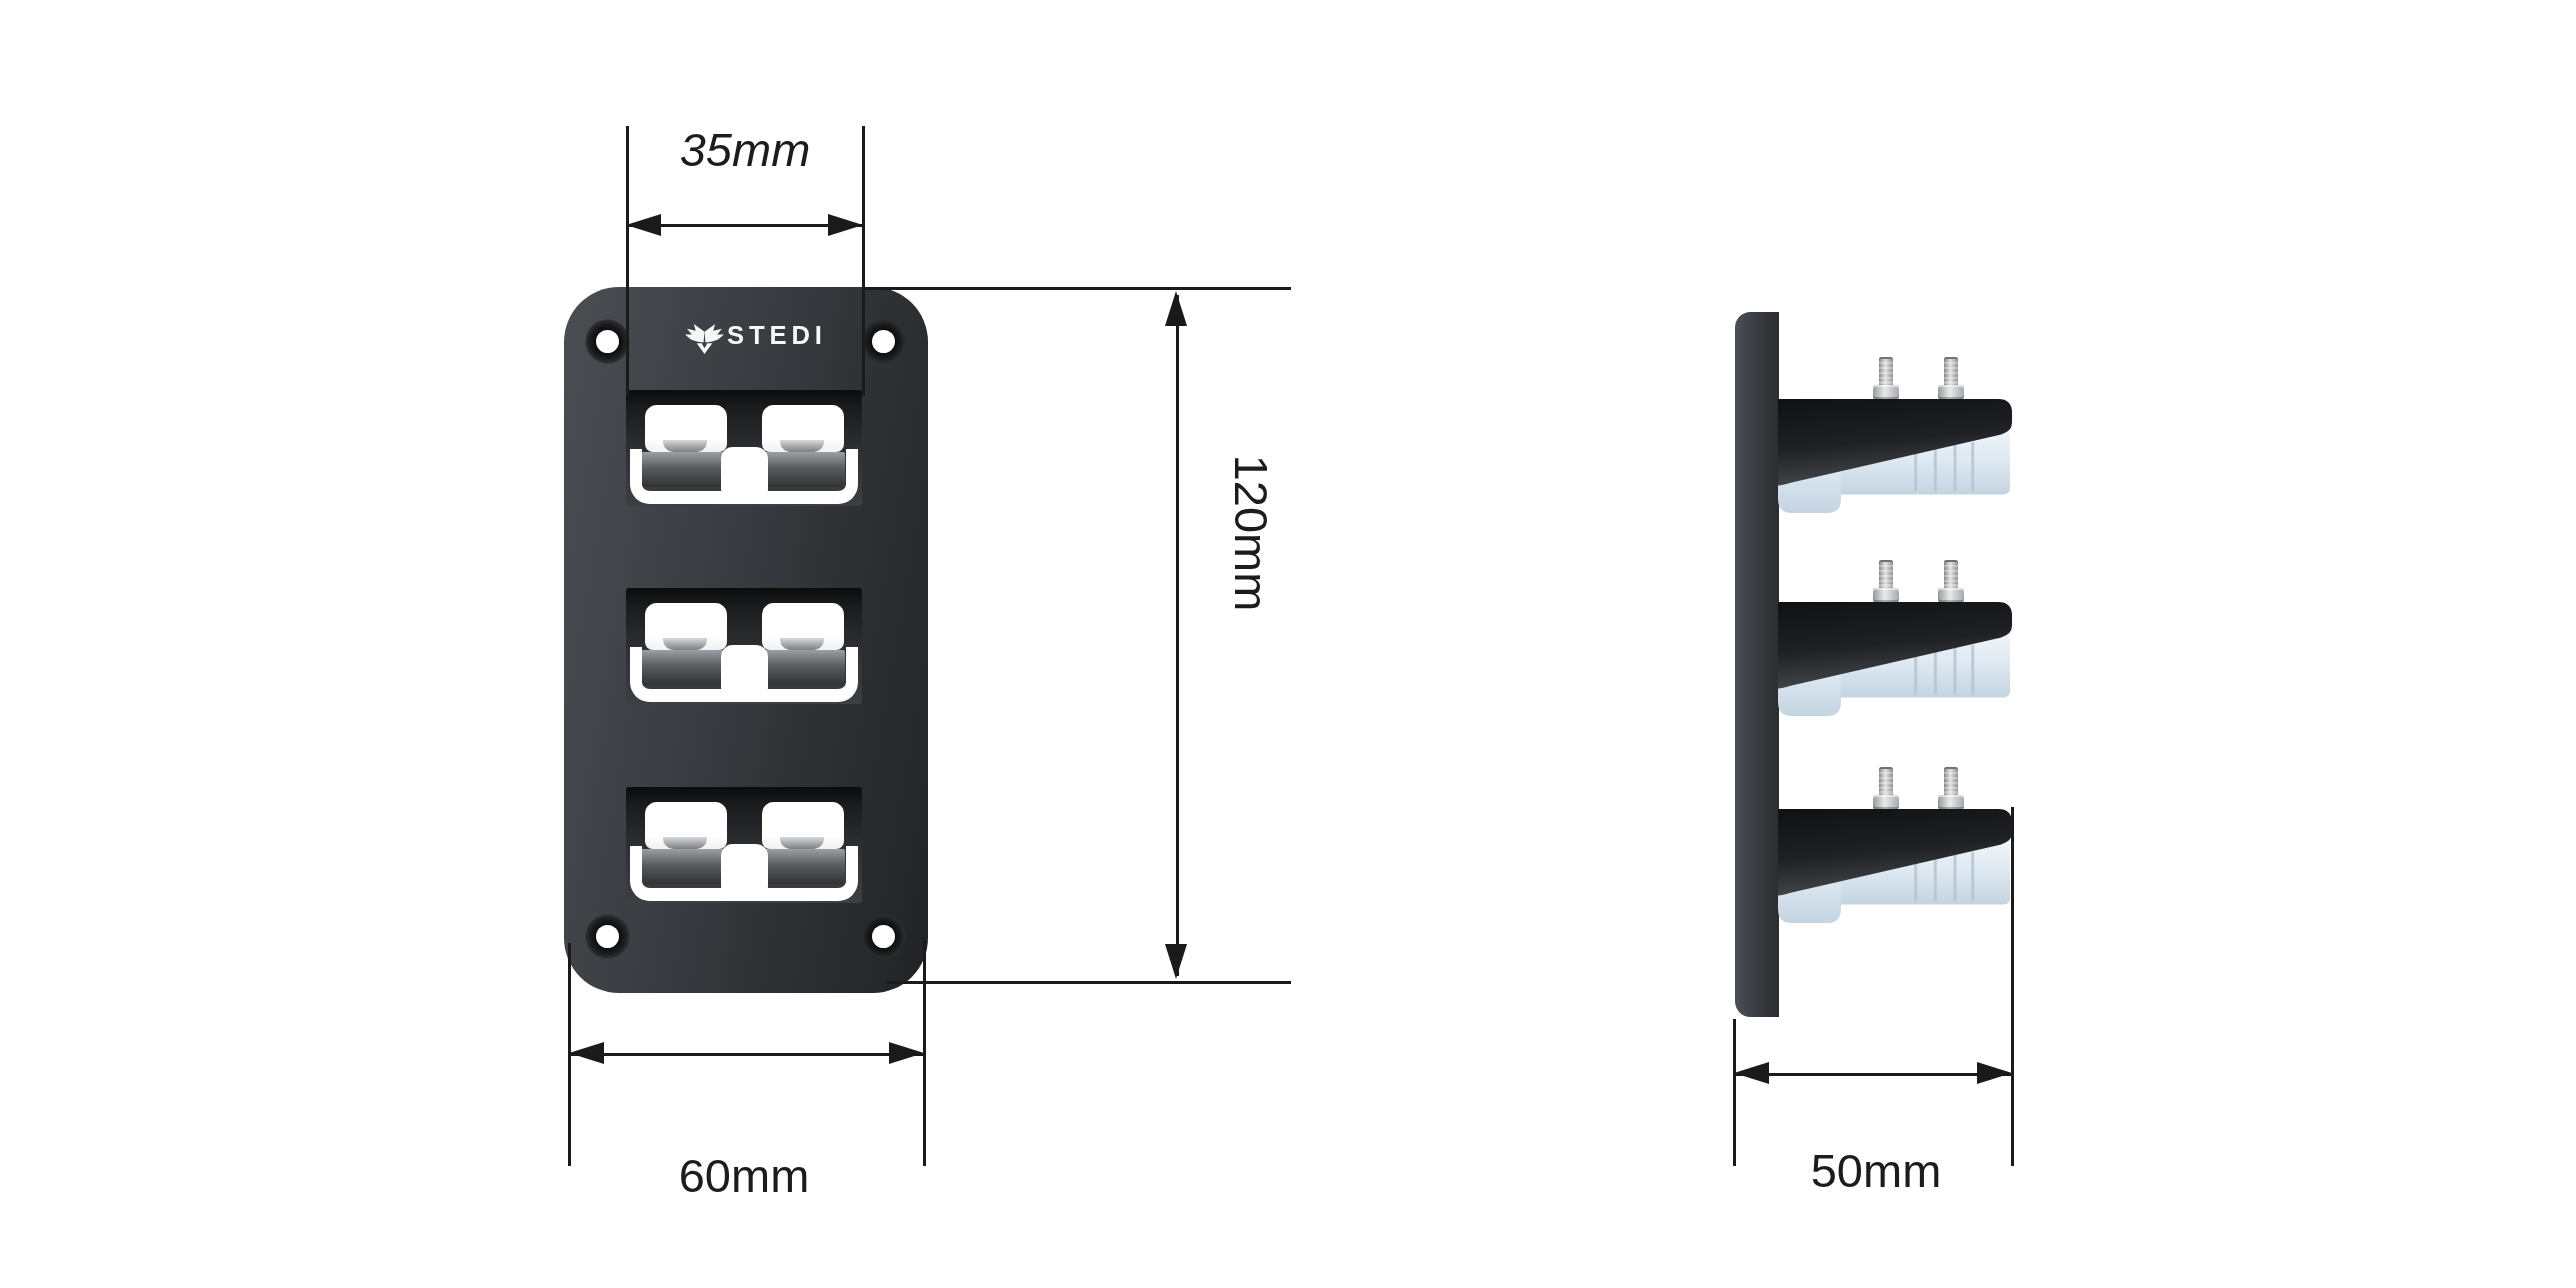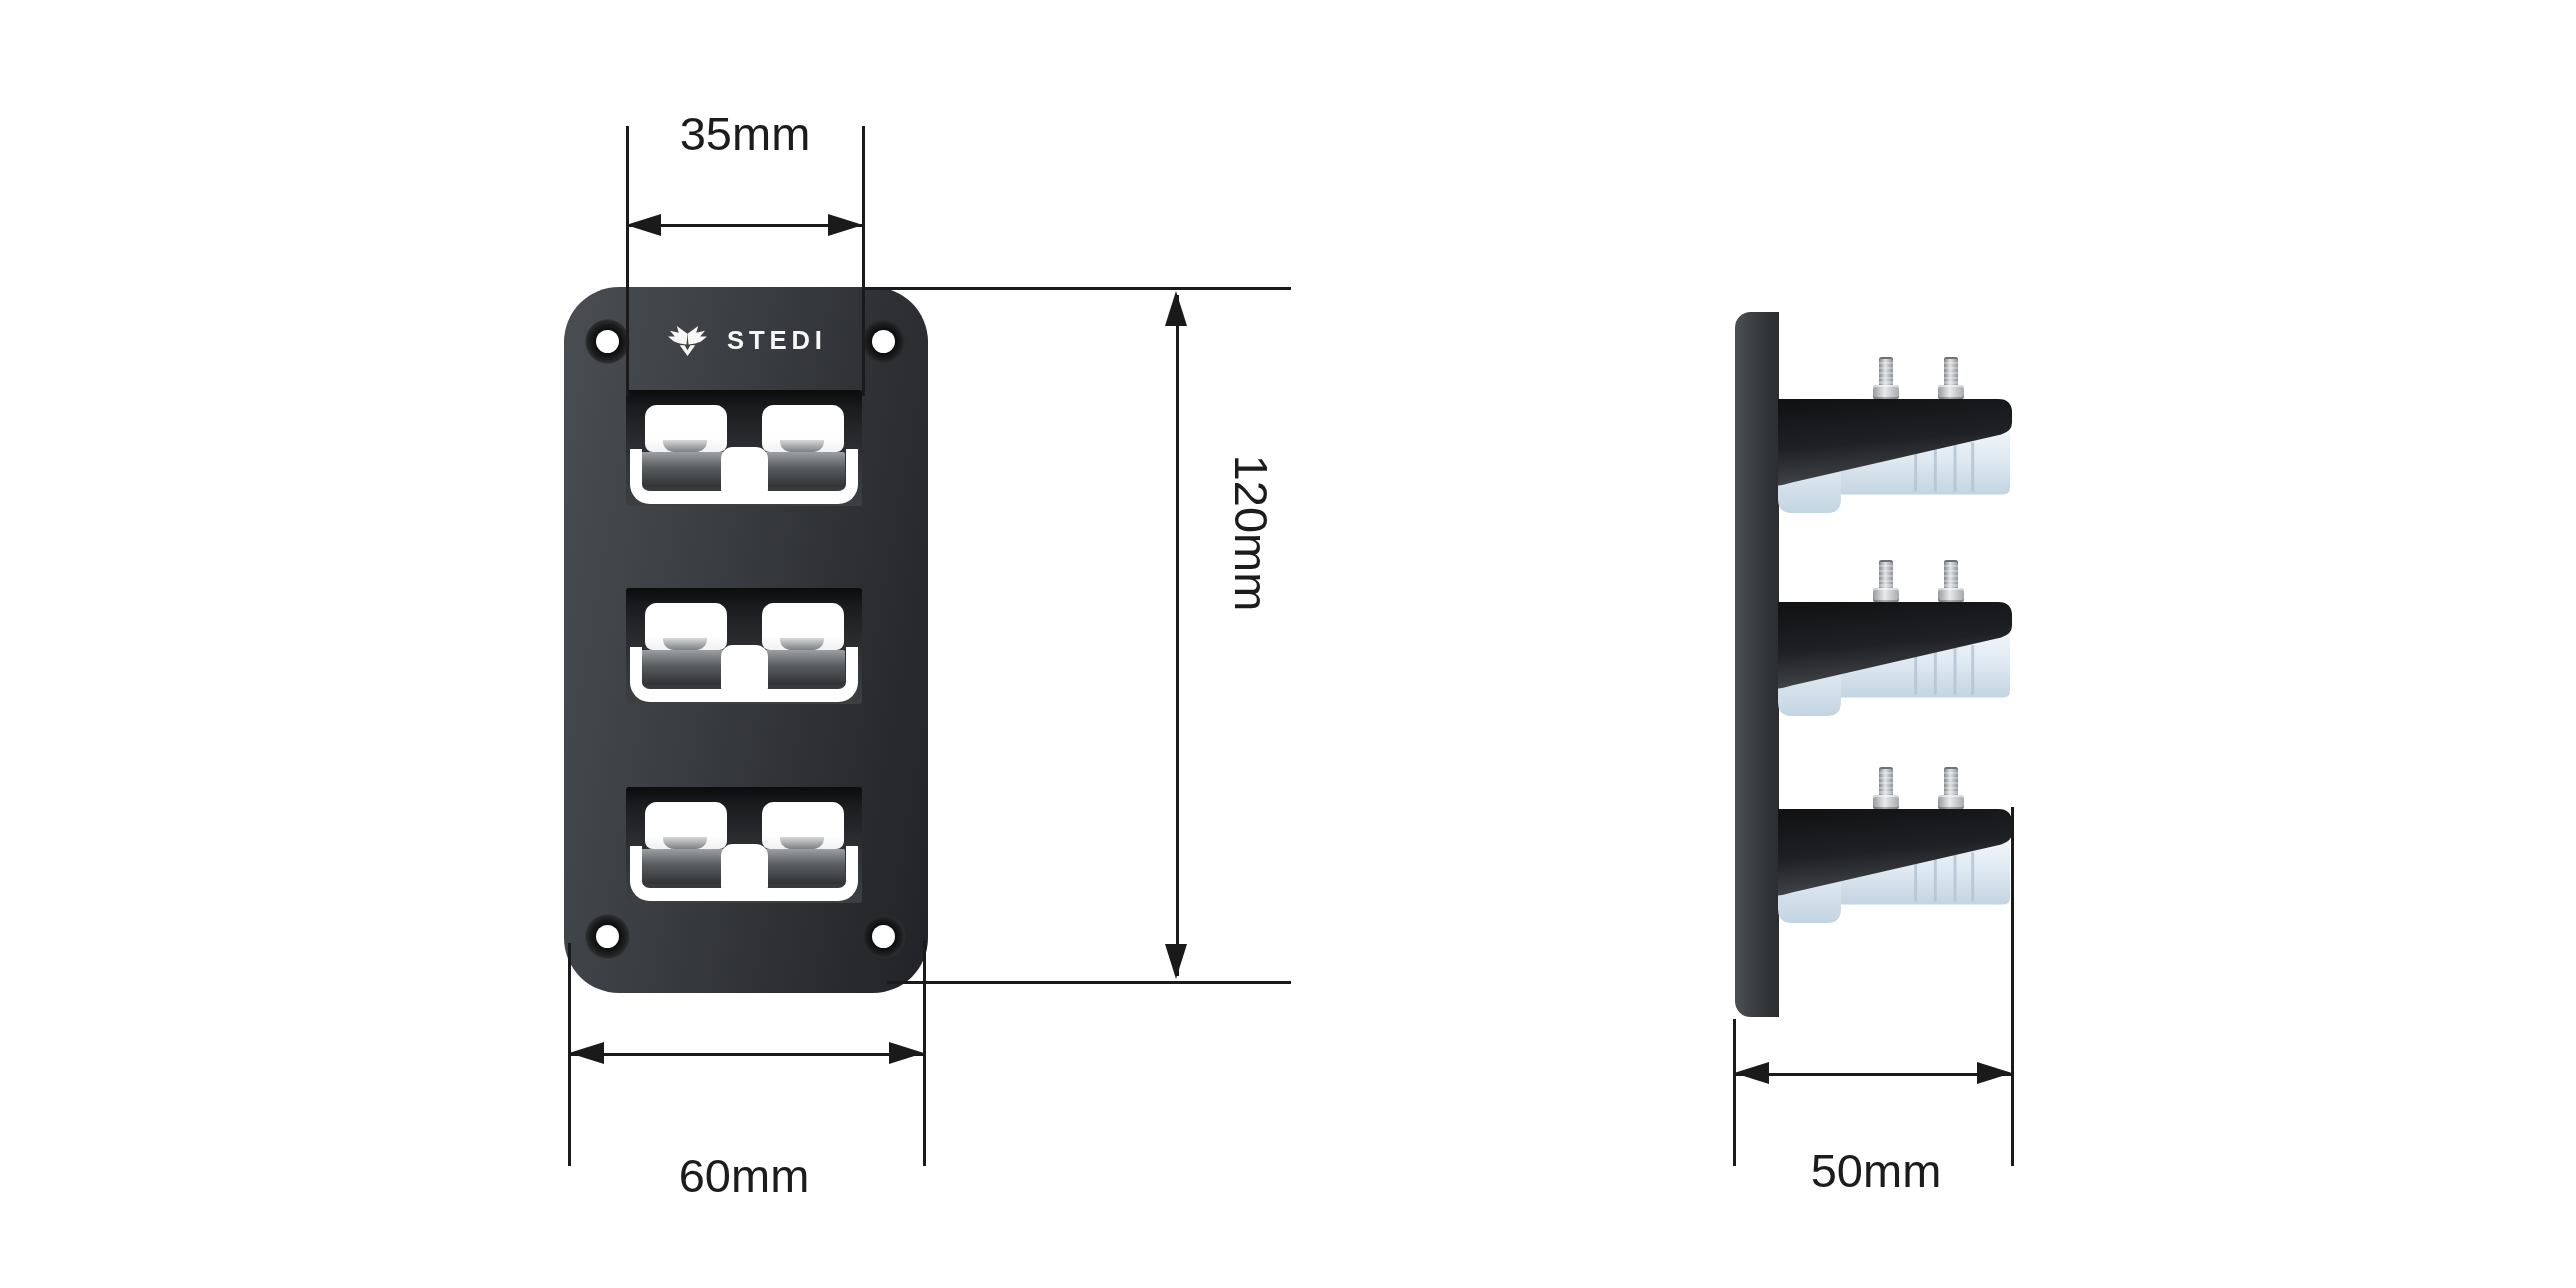--- a/index.html
+++ b/index.html
@@ -18,21 +18,21 @@
   .dim-label.center{transform:translateX(-50%);}
   .dim-label.vert{transform:translate(-50%,-50%) rotate(90deg);}
   
   .panel{
     position:absolute;left:564px;top:287px;width:364px;height:706px;border-radius:55px;
     background:linear-gradient(100deg,#4a4d52 0%,#3c3f44 35%,#2b2d30 75%,#212326 100%);
   }
   .hole{position:absolute;width:45px;height:45px;border-radius:50%;
     background:radial-gradient(circle at 50% 50%, #0d0e0f 0 38%, #1c1e20 56%, #2a2c2e 66%, rgba(42,44,46,0) 72%);}
   .hole-in{position:absolute;left:10.8px;top:10.8px;width:23.6px;height:23.6px;border-radius:50%;background:#ffffff;}
-  .logo{position:absolute;left:666px;top:321px;height:39px;display:flex;align-items:center;gap:18px;}
+  .logo{position:absolute;left:683px;top:321px;height:39px;display:flex;align-items:flex-start;gap:1px;}
   .logo-text{color:#f7f7f7;font-size:25.6px;font-weight:bold;letter-spacing:4.9px;}
   .connector{position:absolute;left:626px;width:236px;height:116px;border-radius:3px;
     background:linear-gradient(180deg,#0b0c0c 0%,#1b1c1e 16%,#2f3134 55%,#3d4043 100%);}
   .plug-face{position:absolute;top:14.8px;width:82px;height:47px;border-radius:11.8px 11.8px 7.9px 7.9px;
     background:linear-gradient(180deg,#ffffff 70%,#f0f1f2 100%);}
   .plug-notch{position:absolute;top:50px;width:44px;height:11.8px;border-radius:0 0 10.8px 10.8px;
     background:linear-gradient(180deg,#d6d8d9 0%,#7d8083 100%);}
   .plug-shade{position:absolute;top:62px;width:87px;height:35px;border-radius:2px;
     background:linear-gradient(180deg,#9ba0a4 0%,#5a5d60 45%,#303234 100%);}
   .tray{position:absolute;left:3.9px;top:59px;width:228px;height:55px;box-sizing:border-box;
@@ -187,21 +187,21 @@
       </svg>
     </div>
   </div>
 
   <div>
     <div class="ln" style="left:626px;top:126px;width:3px;height:270px;"></div>
     <div class="ln" style="left:862px;top:126px;width:3px;height:270px;"></div>
     <div class="ln" style="left:626px;top:224px;width:238px;height:3px;"></div>
     <div class="ar ar-left" style="left:626px;top:214px;"></div>
     <div class="ar ar-right" style="left:828px;top:214px;"></div>
-    <div class="dim-label center" style="left:745px;top:110px;">35mm</div>
+    <div class="dim-label center" style="left:745px;top:126px;font-style:italic;">35mm</div>
   </div>
 
   <div>
     <div class="ln" style="left:865px;top:287px;width:426px;height:3px;"></div>
     <div class="ln" style="left:887px;top:981px;width:404px;height:3px;"></div>
     <div class="ln" style="left:1176px;top:295px;width:3px;height:681px;"></div>
     <div class="ar ar-up" style="left:1165px;top:291px;"></div>
     <div class="ar ar-down" style="left:1165px;top:944px;"></div>
     <div class="dim-label vert" style="left:1251px;top:533px;">120mm</div>
   </div>

